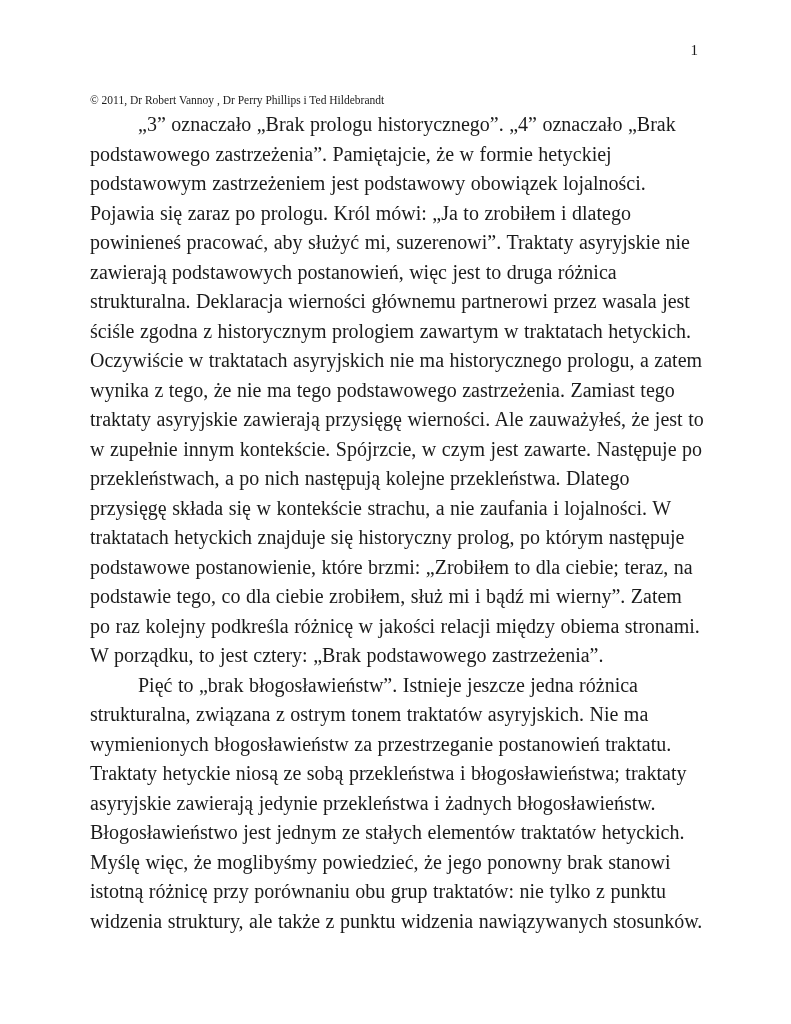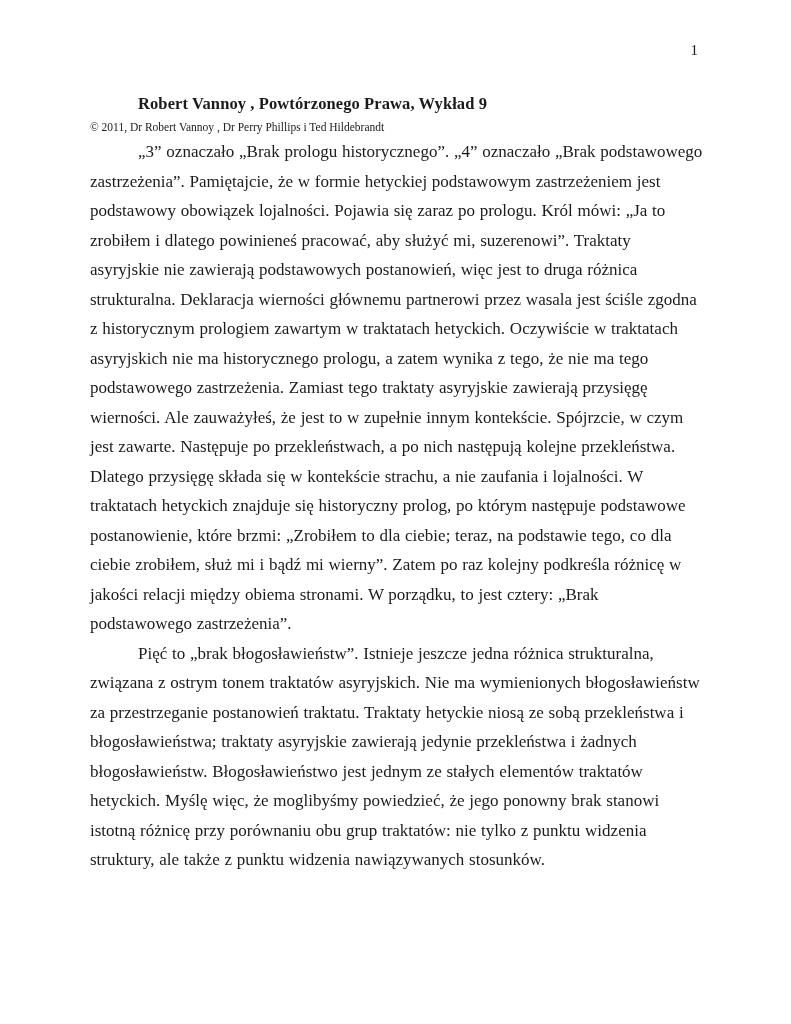--- a/index.html
+++ b/index.html
@@ -37,35 +37,34 @@
       margin: 0 0 7px 48px;
       letter-spacing: 0.1px;
     }
     .copyright {
       font-size: 11.5px;
       font-weight: 400;
       margin: 0 0 4px 0;
     }
     .body-text p {
       margin: 0;
-      font-size: 17px;
+      font-size: 20px;
       line-height: 29.5px;
       text-indent: 48px;
       text-align: left;
       word-spacing: 0.5px;
     }
   </style>
 </head>
 <body>
 
 <div class="page">
   <div class="page-number">1</div>
 
   <div class="content">
-    <h1 class="title">Robert Vannoy , Powtórzonego Prawa, Wykład 9</h1>
 
     <div class="copyright">© 2011, Dr Robert Vannoy , Dr Perry Phillips i Ted Hildebrandt</div>
 
     <div class="body-text">
       <p>„3” oznaczało „Brak prologu historycznego”. „4” oznaczało „Brak podstawowego zastrzeżenia”. Pamiętajcie, że w formie hetyckiej podstawowym zastrzeżeniem jest podstawowy obowiązek lojalności. Pojawia się zaraz po prologu. Król mówi: „Ja to zrobiłem i dlatego powinieneś pracować, aby służyć mi, suzerenowi”. Traktaty asyryjskie nie zawierają podstawowych postanowień, więc jest to druga różnica strukturalna. Deklaracja wierności głównemu partnerowi przez wasala jest ściśle zgodna z historycznym prologiem zawartym w traktatach hetyckich. Oczywiście w traktatach asyryjskich nie ma historycznego prologu, a zatem wynika z tego, że nie ma tego podstawowego zastrzeżenia. Zamiast tego traktaty asyryjskie zawierają przysięgę wierności. Ale zauważyłeś, że jest to w zupełnie innym kontekście. Spójrzcie, w czym jest zawarte. Następuje po przekleństwach, a po nich następują kolejne przekleństwa. Dlatego przysięgę składa się w kontekście strachu, a nie zaufania i lojalności. W traktatach hetyckich znajduje się historyczny prolog, po którym następuje podstawowe postanowienie, które brzmi: „Zrobiłem to dla ciebie; teraz, na podstawie tego, co dla ciebie zrobiłem, służ mi i bądź mi wierny”. Zatem po raz kolejny podkreśla różnicę w jakości relacji między obiema stronami. W porządku, to jest cztery: „Brak podstawowego zastrzeżenia”.</p>
       <p>Pięć to „brak błogosławieństw”. Istnieje jeszcze jedna różnica strukturalna, związana z ostrym tonem traktatów asyryjskich. Nie ma wymienionych błogosławieństw za przestrzeganie postanowień traktatu. Traktaty hetyckie niosą ze sobą przekleństwa i błogosławieństwa; traktaty asyryjskie zawierają jedynie przekleństwa i żadnych błogosławieństw. Błogosławieństwo jest jednym ze stałych elementów traktatów hetyckich. Myślę więc, że moglibyśmy powiedzieć, że jego ponowny brak stanowi istotną różnicę przy porównaniu obu grup traktatów: nie tylko z punktu widzenia struktury, ale także z punktu widzenia nawiązywanych stosunków.</p>
     </div>
   </div>
 </div>
 

